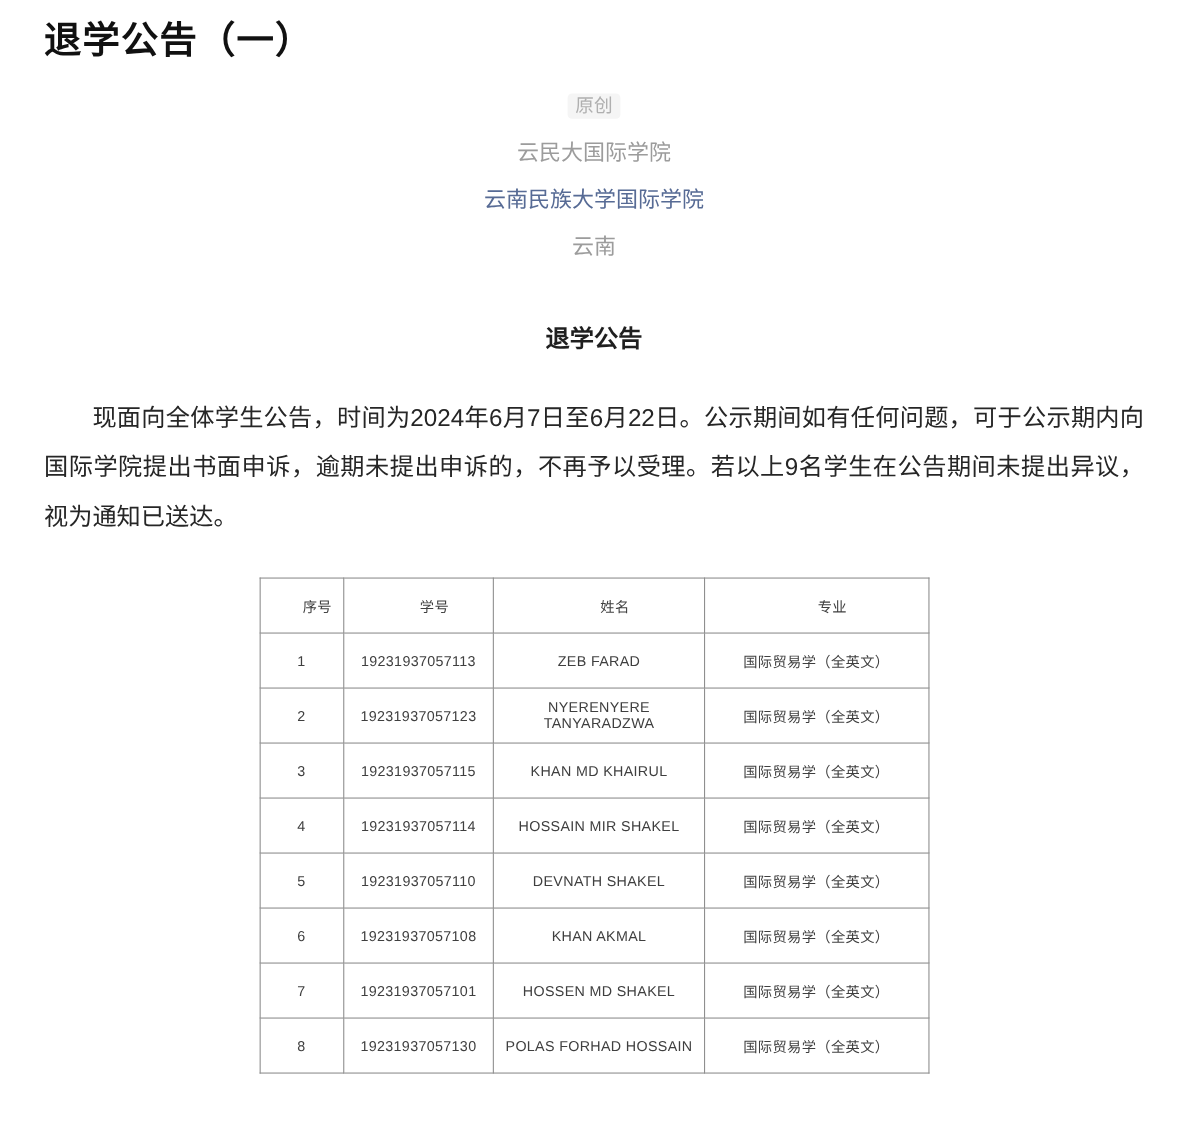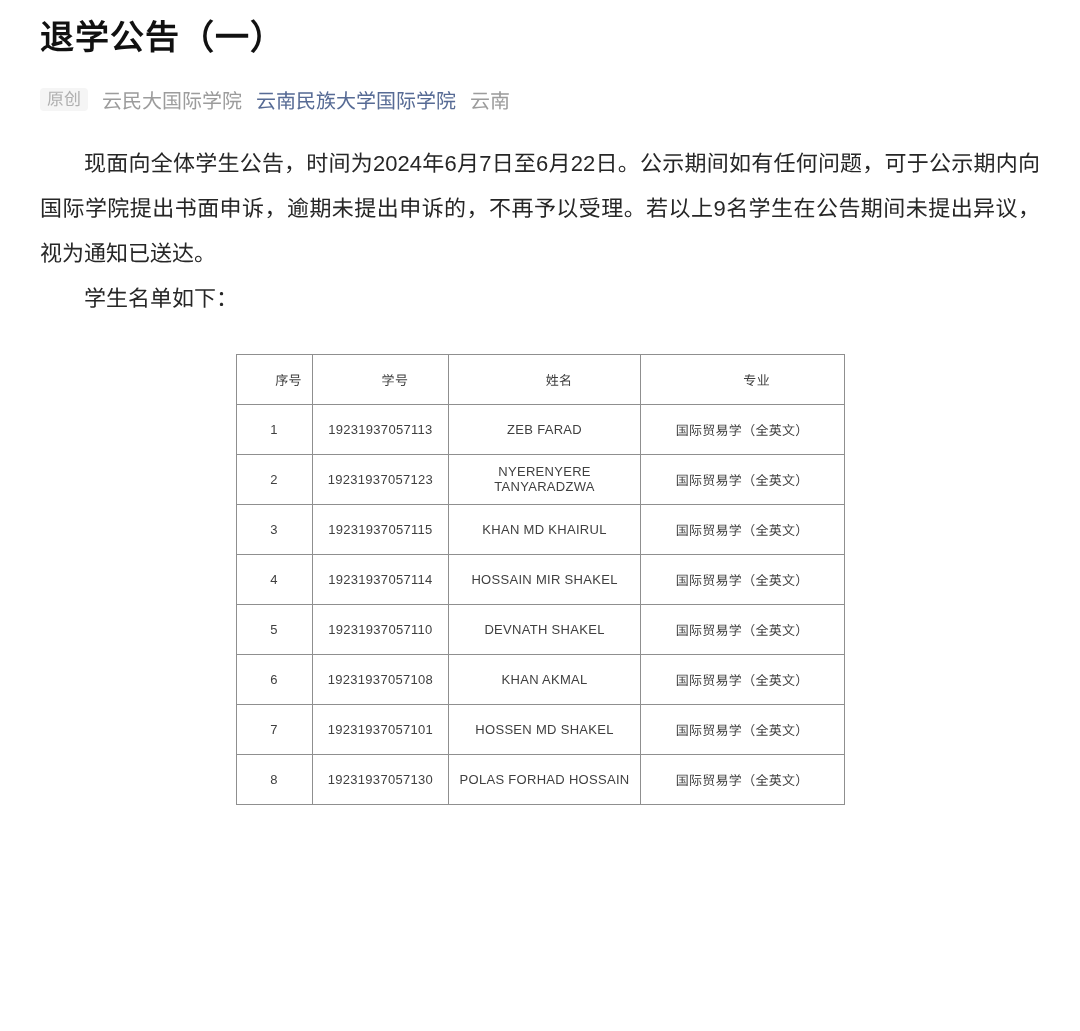--- a/index.html
+++ b/index.html
@@ -27,20 +27,21 @@
 
   
   .meta-row {
     margin-top: 26px;
     display: flex;
     align-items: center;
     gap: 14px;
     font-size: 20px;
     color: #9c9c9c;
     white-space: nowrap;
+    flex-direction: column;
   }
   .original-badge {
     font-size: 17px;
     color: #b0b0b0;
     background: #f5f5f5;
     border-radius: 4px;
     padding: 3px 7px;
     line-height: 1;
   }
   .account-link {
@@ -110,24 +111,24 @@
 
   <h1 class="article-title">退学公告（一）</h1>
 
   <div class="meta-row">
     <span class="original-badge">原创</span>
     <span class="author-name">云民大国际学院</span>
     <a class="account-link">云南民族大学国际学院</a>
     <span class="meta-location">云南</span>
   </div>
 
+  <div class="body-heading">退学公告</div>
 
   <div class="content">
     <p>现面向全体学生公告，时间为2024年6月7日至6月22日。公示期间如有任何问题，可于公示期内向国际学院提出书面申诉，逾期未提出申诉的，不再予以受理。若以上9名学生在公告期间未提出异议，视为通知已送达。</p>
-    <p>学生名单如下：</p>
   </div>
 
   <div class="table-wrap">
     <table class="students-table">
       <colgroup>
         <col class="c-index">
         <col class="c-id">
         <col class="c-name">
         <col class="c-major">
       </colgroup>

